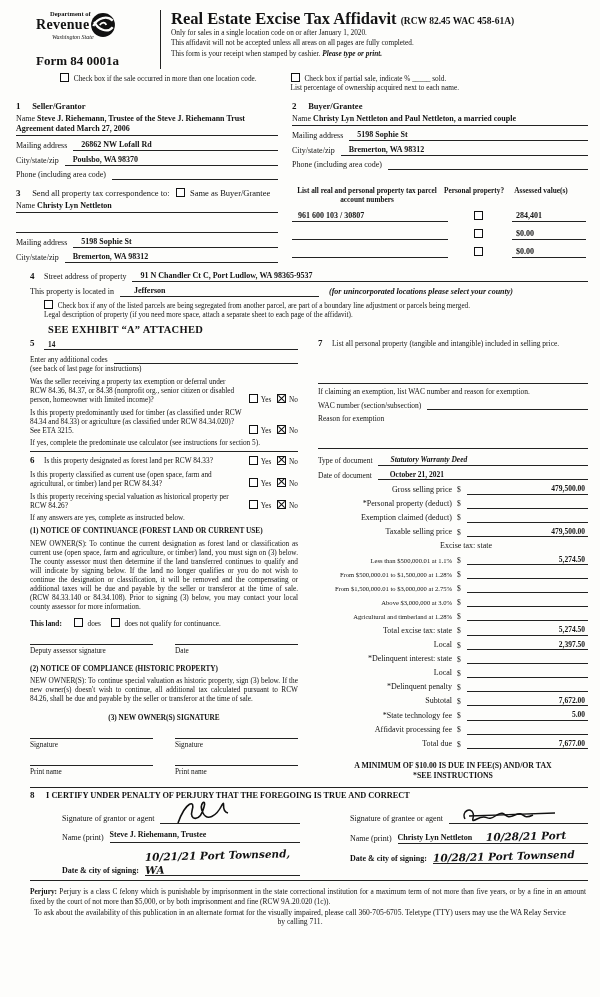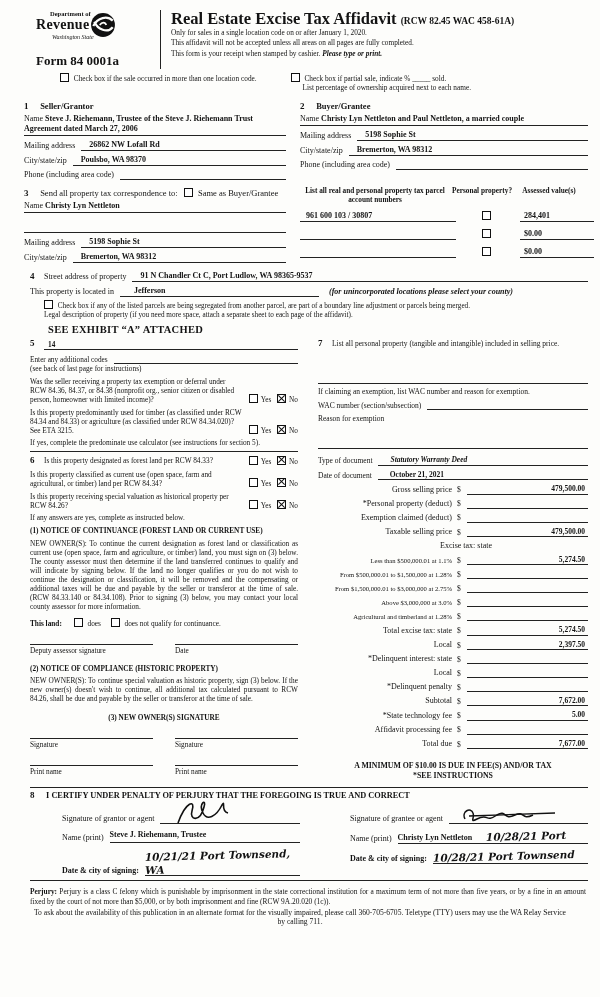--- a/index.html
+++ b/index.html
@@ -15,33 +15,33 @@
   .agency .l1{font-size:6.5px;font-weight:bold;margin-left:14px;}
   .agency .l2{font-size:14px;font-weight:bold;letter-spacing:.3px;margin-top:-2px;}
   .agency .l3{font-size:6px;font-style:italic;margin-left:16px;}
   .logo-mark{width:26px;height:26px;margin-left:-4px;margin-top:2px;}
   .form-number{font-size:13px;font-weight:bold;margin-top:12px;}
   .title-block{border-left:1.5px solid #222;margin-left:6px;padding-left:10px;flex:1;}
   .title{font-size:16.5px;font-weight:bold;line-height:1.05;}
   .title .suffix{font-size:9.5px;}
   .note{font-size:7.3px;margin-top:1px;}
   .cbrow{display:flex;gap:34px;padding:4px 12px 0 60px;font-size:7.3px;}
-  .cbrow .sub{margin-left:12px;}
+  .cbrow .sub{}
   
   .cb{display:inline-block;width:7px;height:7px;border:1px solid #111;vertical-align:-1px;margin:0 3px 0 0;
       position:relative;background:#fff;}
   .cb.checked::before,.cb.checked::after{content:"";position:absolute;left:-1px;top:2.5px;width:9px;height:1px;background:#111;}
   .cb.checked::before{transform:rotate(45deg);} .cb.checked::after{transform:rotate(-45deg);}
   .hr{border-top:1px solid #222;margin:3px 0;}
   .fline{display:flex;align-items:flex-end;margin-top:4px;}
   .flabel{white-space:nowrap;padding-right:6px;}
   .fvalue{flex:1;border-bottom:1px solid #222;font-weight:bold;padding:0 4px 0 8px;min-height:9px;}
   .ul{border-bottom:1px solid #222;min-height:9px;display:inline-block;}
   
-  .row2{display:flex;padding:2px 12px 0 24px;}
+  .row2{display:flex;padding:2px 12px 0 16px;}
   .colL{width:262px;flex:none;padding-right:14px;}
   .colR{flex:1;}
   .sechead{font-weight:bold;font-size:8.5px;margin-top:6px;}
   .secnum{display:inline-block;width:14px;font-weight:bold;font-size:9px;}
   .nameblock{margin-top:2px;border-bottom:1px solid #222;padding-bottom:1px;}
   .parcel-header{display:flex;text-align:center;font-weight:bold;font-size:7.3px;margin-top:4px;}
   .parcel-header .c1{width:150px;} .parcel-header .c2{width:64px;} .parcel-header .c3{width:70px;}
   .parcel-row{display:flex;align-items:flex-end;margin-top:7px;}
   .parcel-row .c1{width:150px;border-bottom:1px solid #222;font-weight:bold;min-height:9px;padding-left:6px;}
   .parcel-row .c2{width:64px;text-align:center;}

